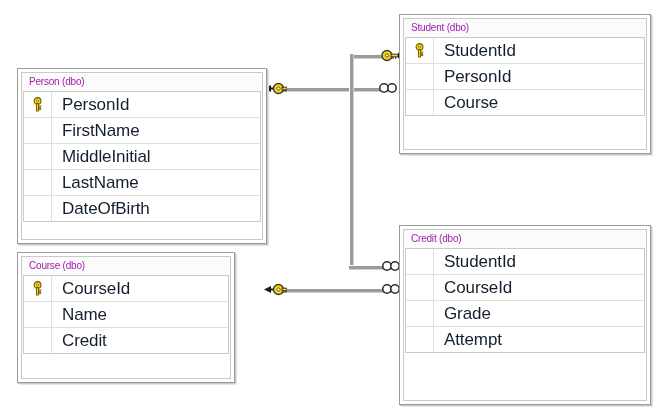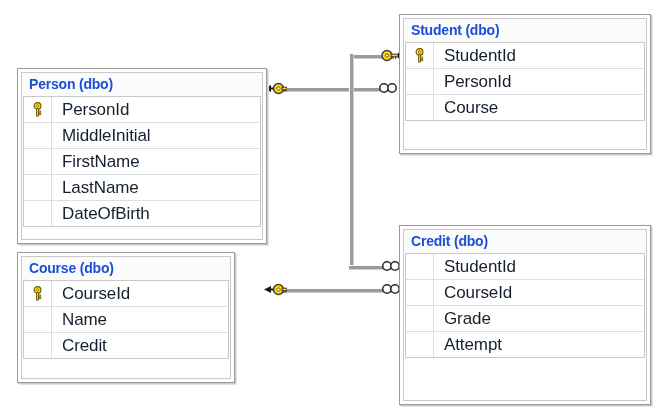--- a/index.html
+++ b/index.html
@@ -28,23 +28,23 @@
   .tbl-inner {
     box-sizing: border-box;
     border: 1px solid #c9c9c9;
     background: #ffffff;
     height: 100%;
     display: flex;
     flex-direction: column;
   }
   .tbl-title {
     box-sizing: border-box;
-    font-size: 14px;
-    font-weight: bold;
-    color: #1d4ed8;
+    font-size: 10px;
+    font-weight: normal;
+    color: #a21caf;
     padding: 3px 2px 4px 7px;
     background: #fbfbfb;
     letter-spacing: -0.2px;
     flex: 0 0 auto;
   }
   .tbl-grid {
     box-sizing: border-box;
     border: 1px solid #c9c9c9;
     border-bottom: none;
     margin: 0 1px 0 1px;
@@ -183,25 +183,25 @@
               <circle cx="5.5" cy="4" r="1.1" fill="#ffffff" stroke="#6b5700" stroke-width="0.7"></circle>
               <rect x="4.5" y="6.6" width="2" height="7.4" fill="#ffd700" stroke="#6b5700" stroke-width="0.9"></rect>
               <rect x="6.6" y="9" width="2.2" height="1.3" fill="#ffd700" stroke="#6b5700" stroke-width="0.7"></rect>
               <rect x="6.6" y="11.4" width="2.2" height="1.3" fill="#ffd700" stroke="#6b5700" stroke-width="0.7"></rect>
             </svg>
           </div>
           <div class="row-name">PersonId</div>
         </div>
         <div class="row">
           <div class="row-key"></div>
+          <div class="row-name">FirstName</div>
+        </div>
+        <div class="row">
+          <div class="row-key"></div>
           <div class="row-name">MiddleInitial</div>
-        </div>
-        <div class="row">
-          <div class="row-key"></div>
-          <div class="row-name">FirstName</div>
         </div>
         <div class="row">
           <div class="row-key"></div>
           <div class="row-name">LastName</div>
         </div>
         <div class="row">
           <div class="row-key"></div>
           <div class="row-name">DateOfBirth</div>
         </div>
       </div>

